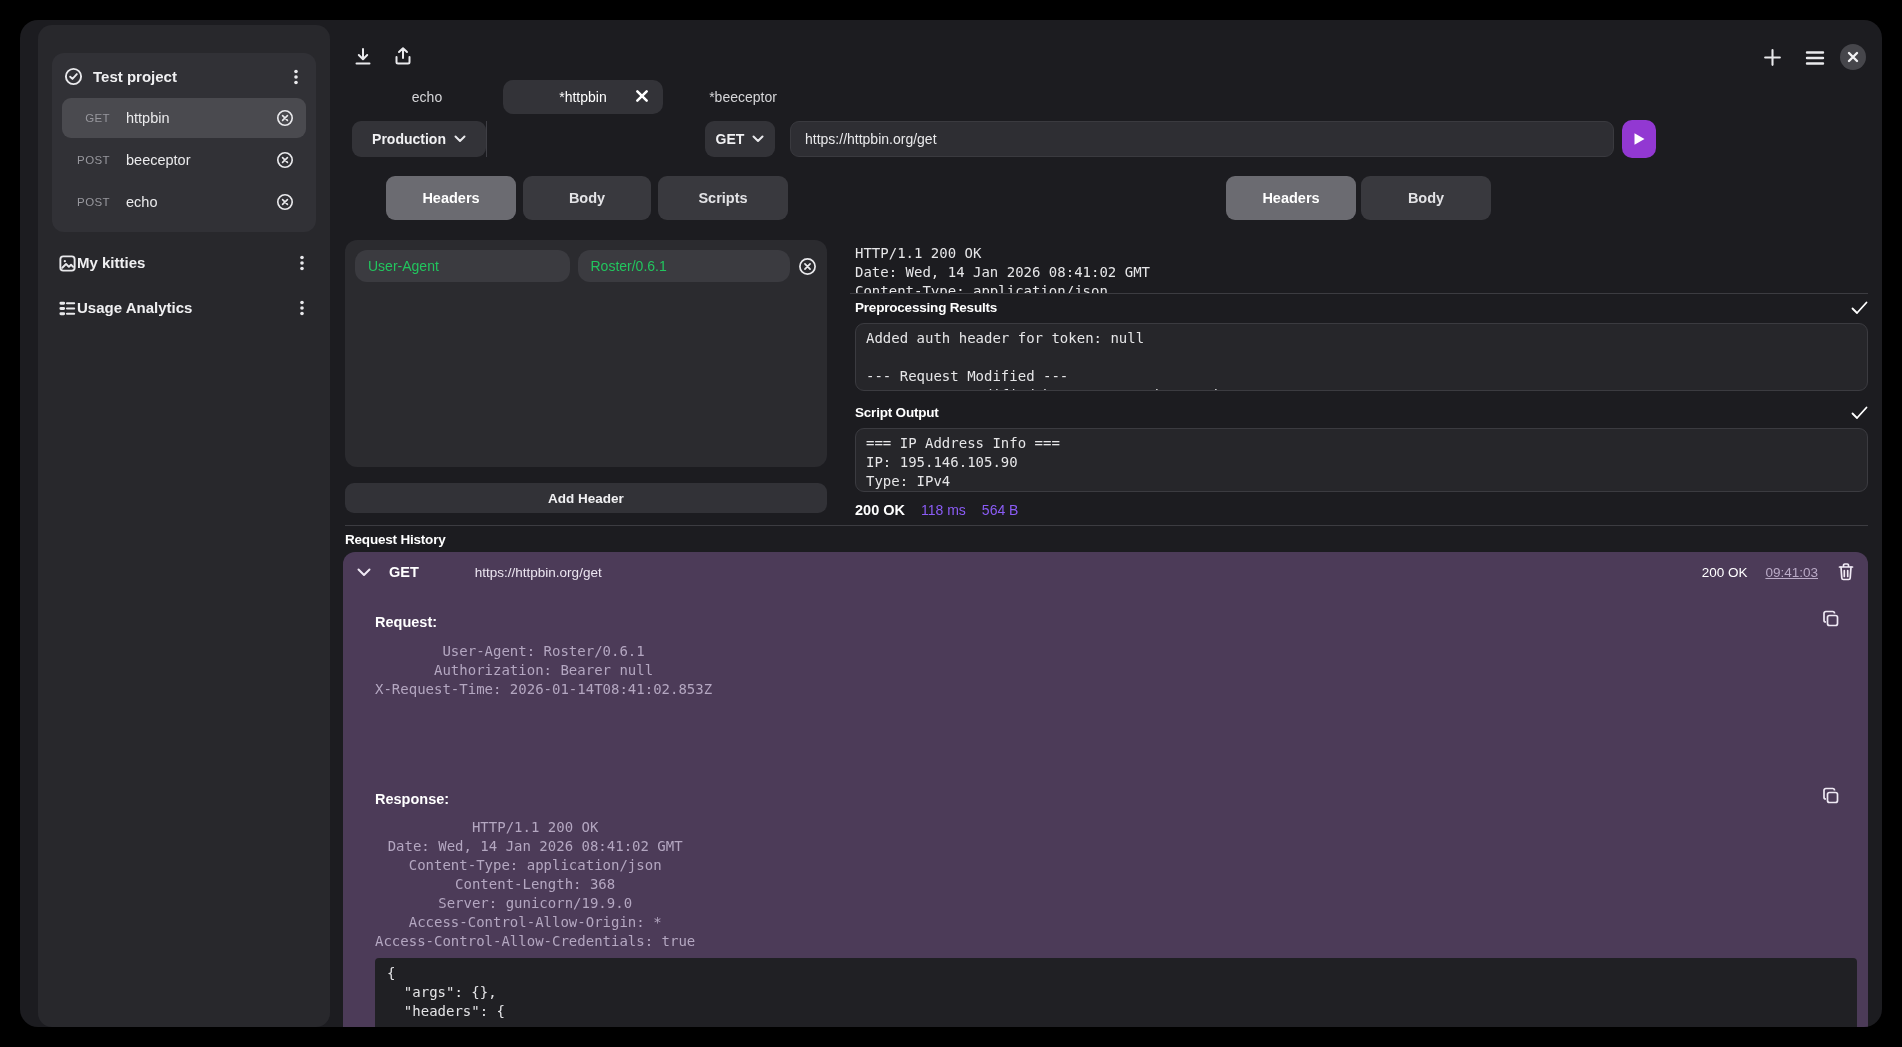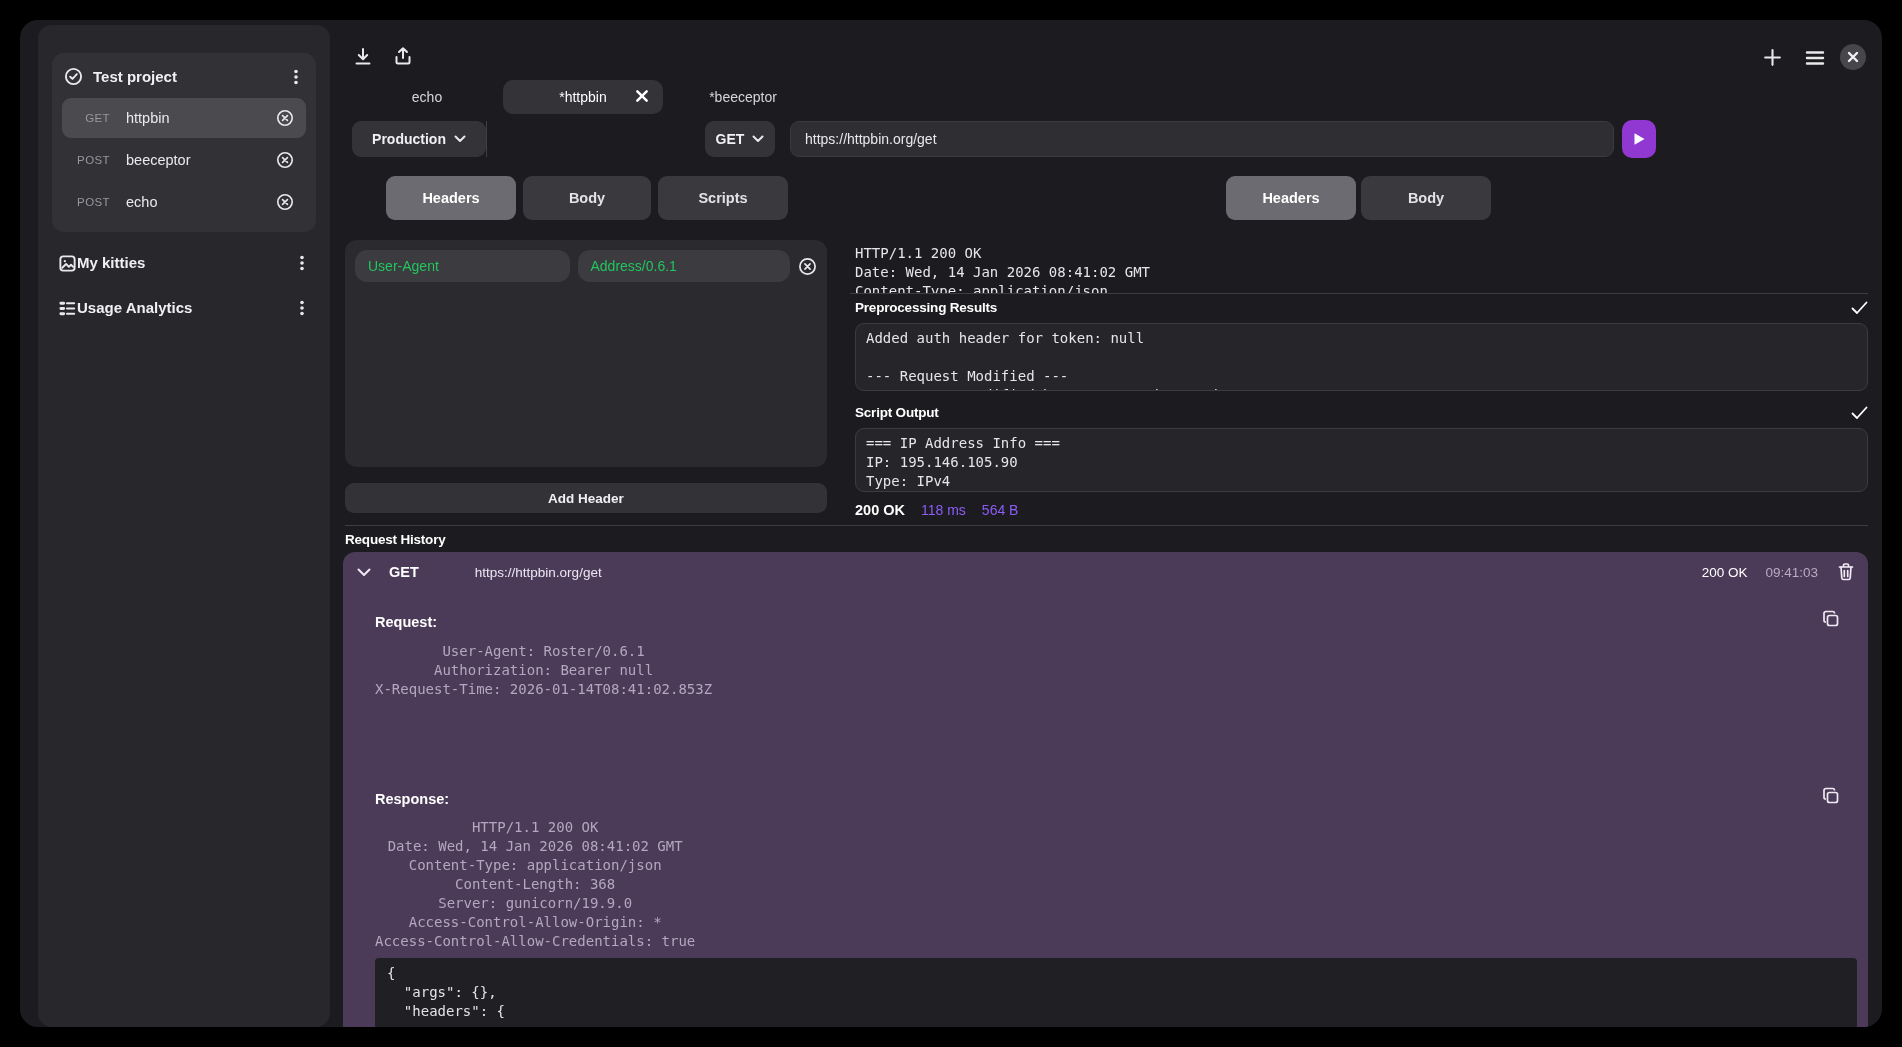--- a/index.html
+++ b/index.html
@@ -68,21 +68,21 @@
   .st-code { font-size:14.5px; font-weight:700; color:#ffffff; }
   .st-dim { font-size:14px; color:#8b5cf6; }
 
   
   .hist-title { font-size:13.5px; font-weight:700; color:#ffffff; letter-spacing:-.2px; }
   .hist-card { background:#4c3b58; border-radius:12px; }
   .hh { display:flex; align-items:center; color:#fff; }
   .hh .m { font-weight:700; font-size:14.5px; }
   .hh .u { font-size:13.5px; color:#ece6f1; }
   .hh .st { font-size:13.5px; color:#ffffff; }
-  .hh .tm { font-size:13.5px; color:#b9aac6; }
+  .hh .tm { font-size:13.5px; color:#b9aac6;text-decoration:underline; }
   .plabel { font-size:14.5px; font-weight:700; color:#ffffff; }
   .pmono { font-family:"DejaVu Sans Mono", monospace; font-size:14px; line-height:19px;
     color:#b4a7c1; white-space:pre;text-align:center; }
   .darkbox { background:#202024; border-radius:4px; padding:6px 12px; overflow:hidden; }
   .darkbox .mono { color:#e3e3e6; }
 </style>
 </head>
 <body>
 
 <div id="canvas">
@@ -252,21 +252,21 @@
     <div class="abs seg" style="left:638px; top:156px; width:130px;">
       <span>Scripts</span>
     </div>
 
     <div class="abs hcard" style="left:325px; top:220px; width:482px; height:227px; padding:10px;">
       <div style="display:flex; align-items:center; gap:8px;">
         <div class="hinput" style="width:215px;">
           <span>User-Agent</span>
         </div>
         <div class="hinput" style="width:213px;">
-          <span>Address/0.6.1</span>
+          <span>Roster/0.6.1</span>
         </div>
         <span class="ico">
           <svg width="19" height="19" viewBox="0 0 20 20" fill="none" stroke="currentColor" stroke-width="1.8" stroke-linecap="round">
               <circle cx="10" cy="10" r="8"></circle>
               <path d="M7.3 7.3l5.4 5.4M12.7 7.3l-5.4 5.4"></path>
             </svg>
         </span>
       </div>
     </div>
     <div class="abs addbtn" style="left:325px; top:463px; width:482px; height:30px;">

